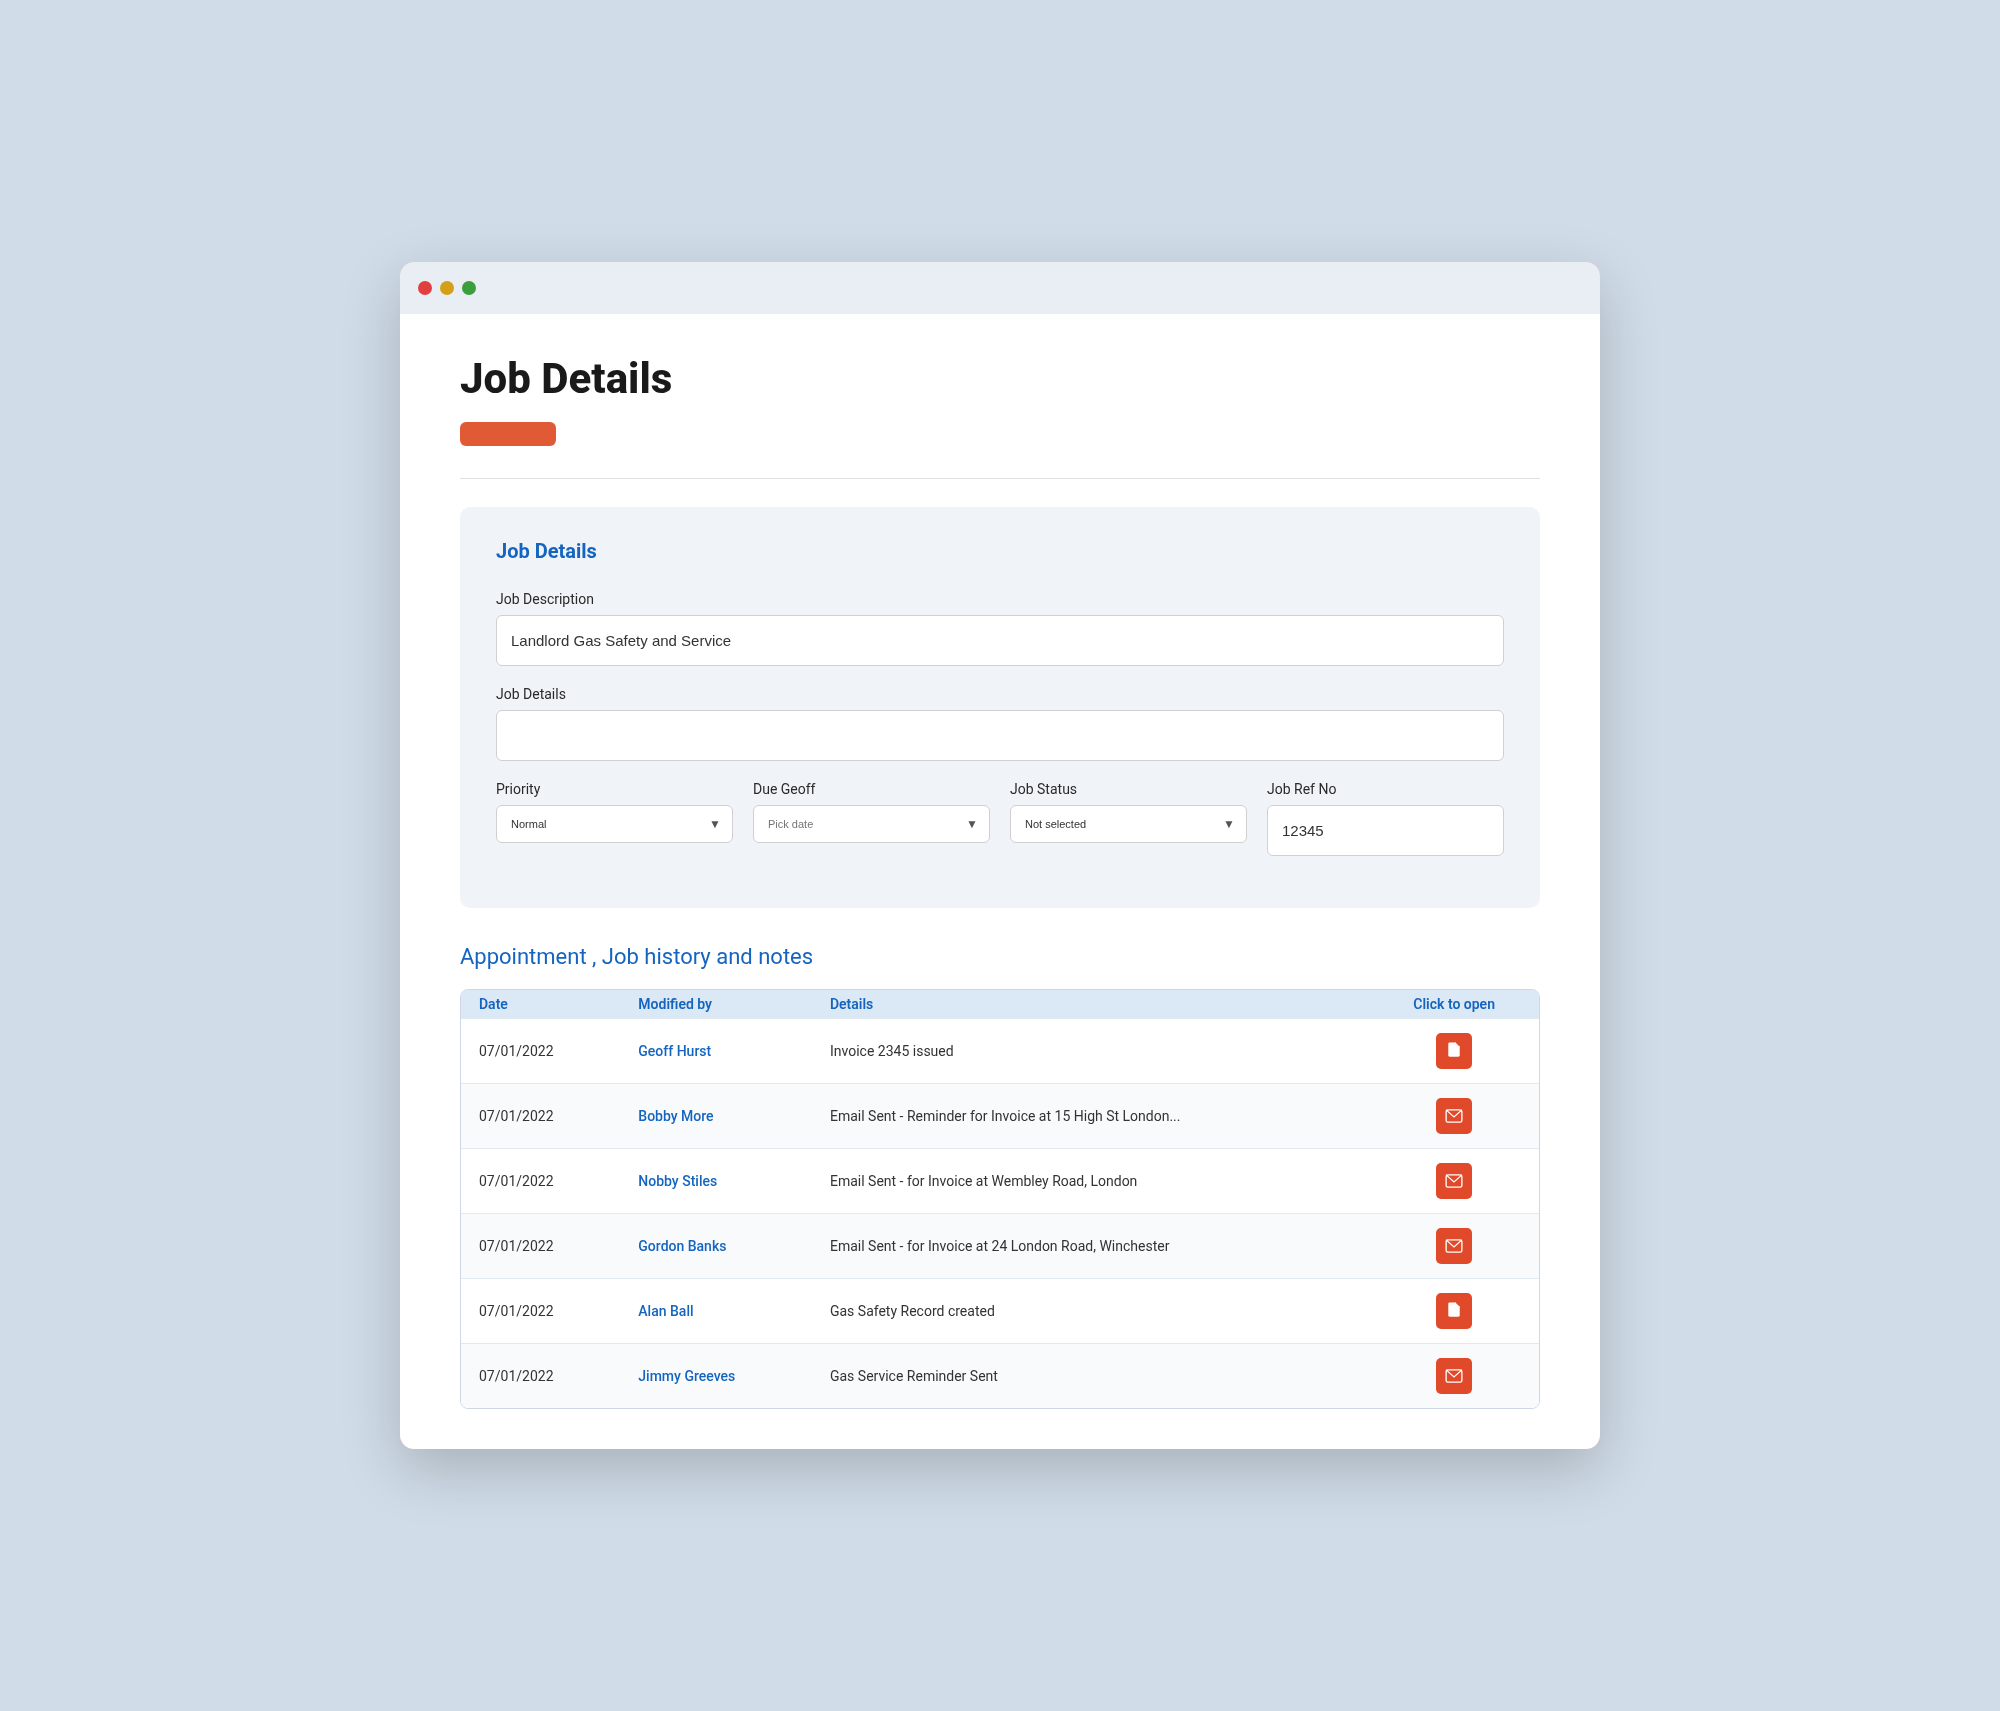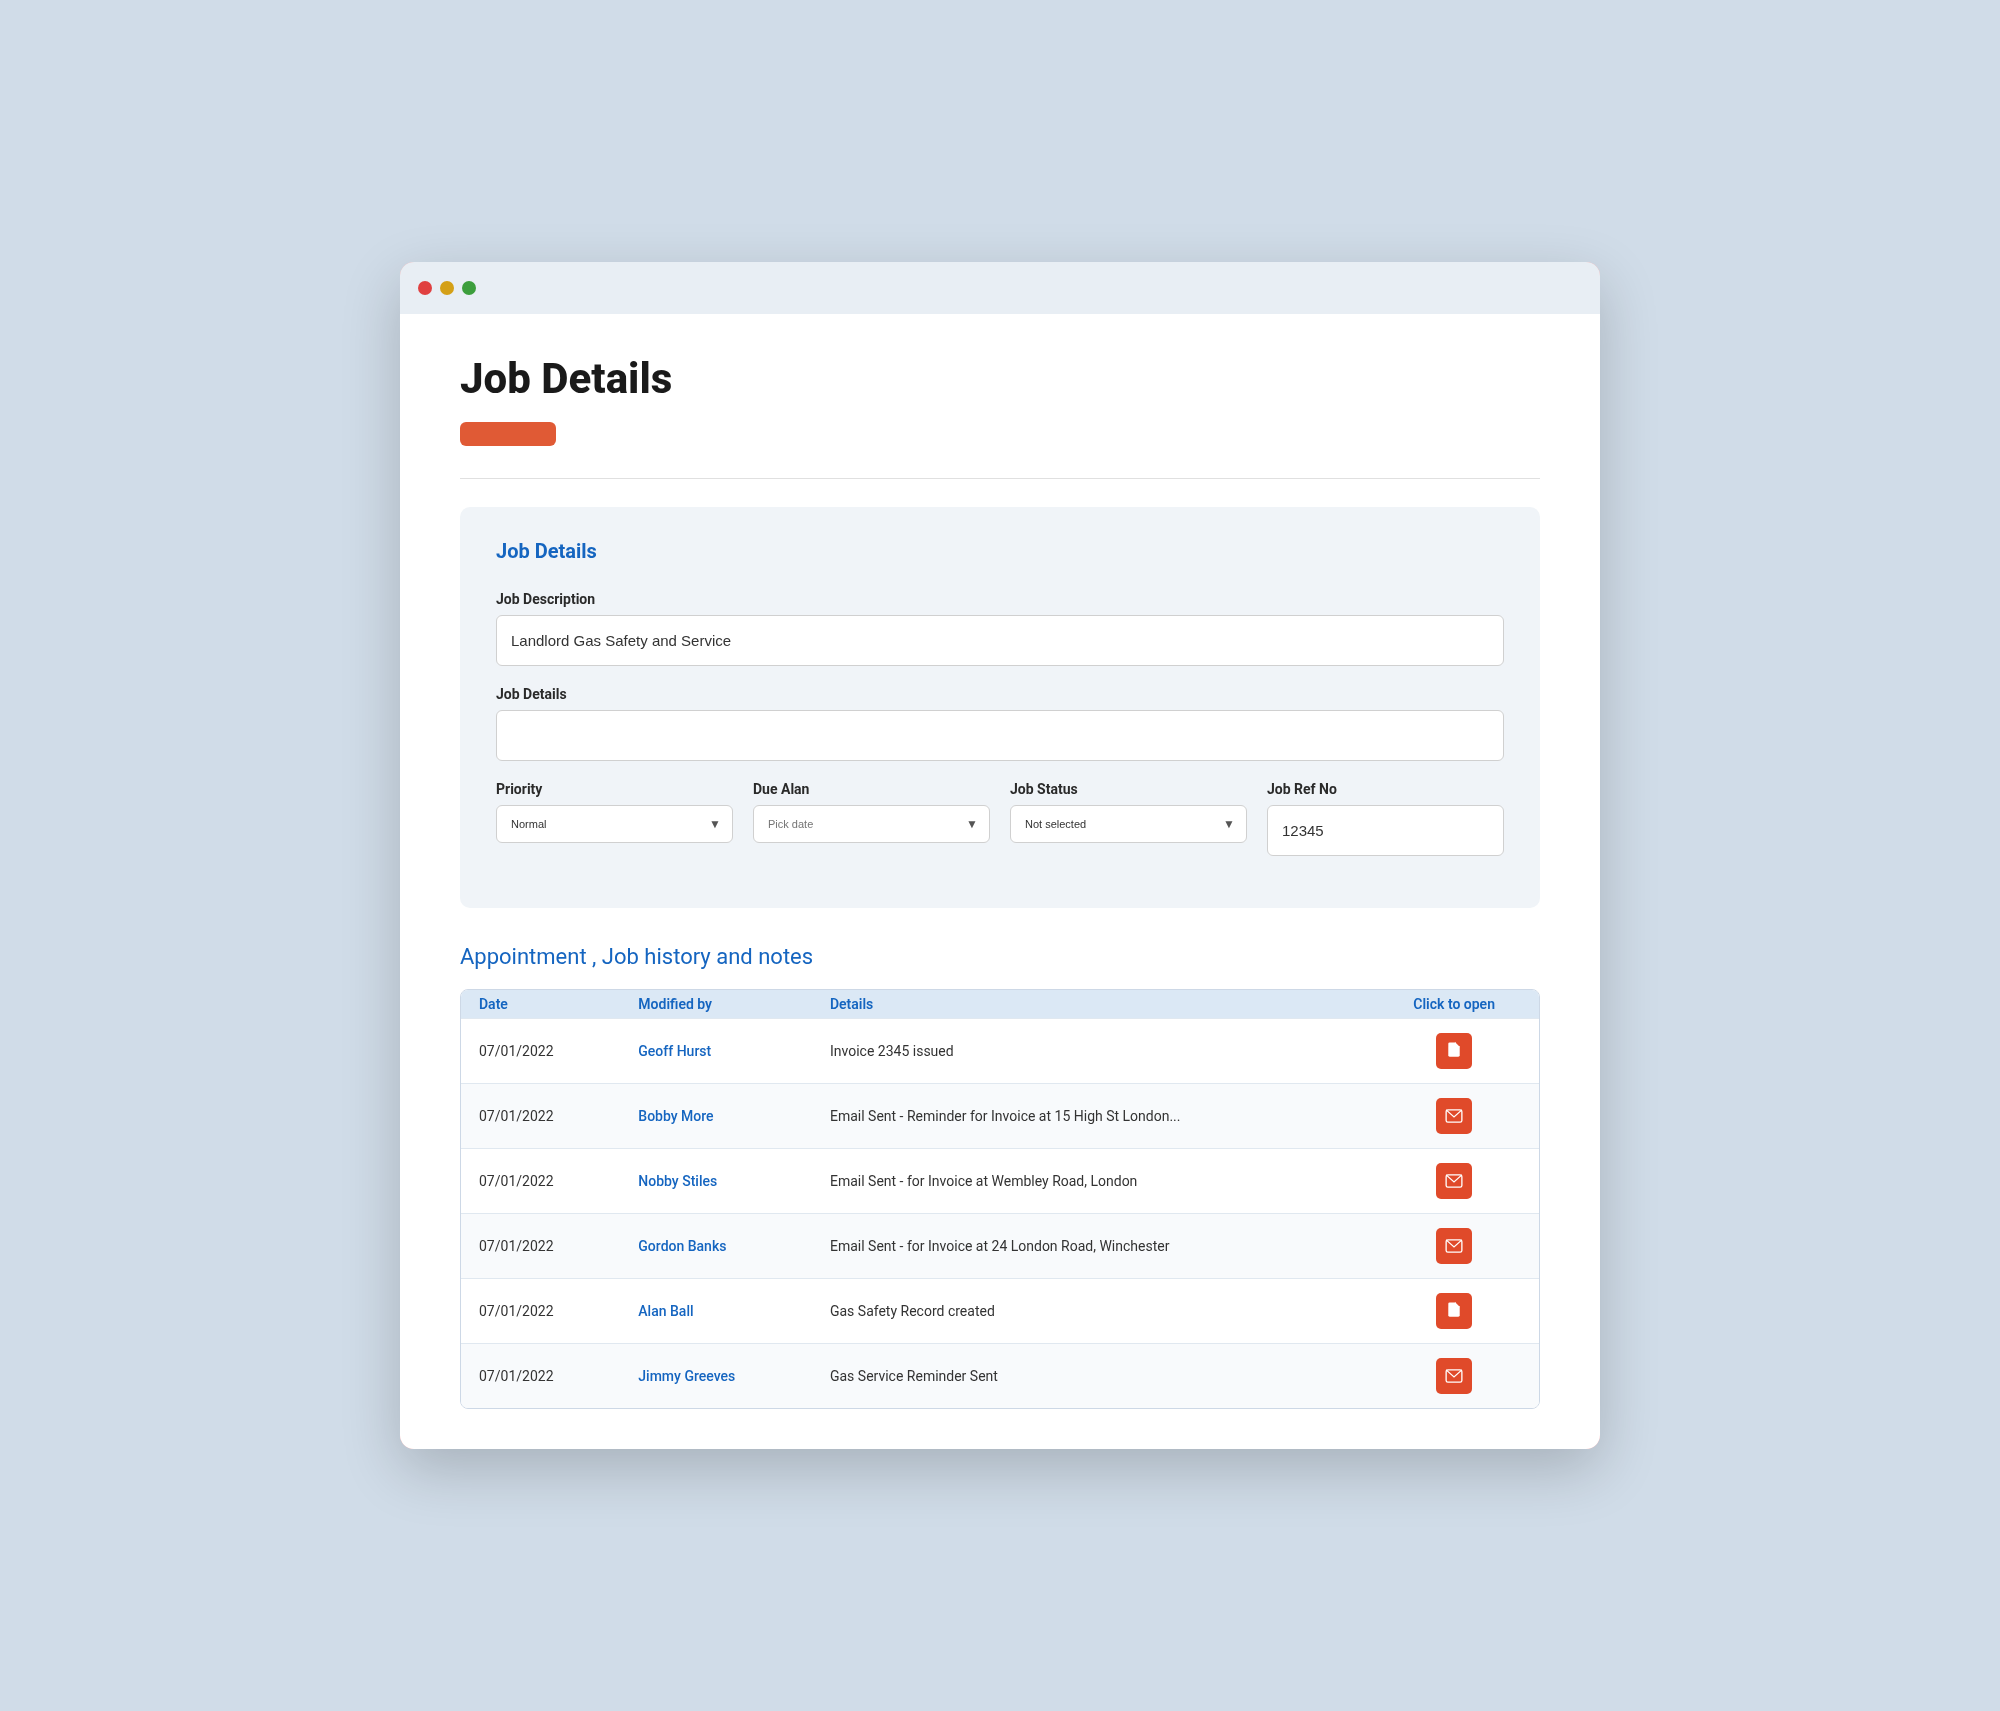--- a/index.html
+++ b/index.html
@@ -71,21 +71,21 @@
       font-size: 20px;
       font-weight: 700;
       color: #1565c0;
       margin-bottom: 28px;
     }
     .form-group {
       margin-bottom: 20px;
     }
     .form-label {
       font-size: 14px;
-      font-weight: 700;
+      font-weight: 400;
       color: #2a2a2a;
       margin-bottom: 8px;
       display: block;
     }
     .form-input {
       width: 100%;
       background: #ffffff;
       border: 1px solid #d0d0d0;
       border-radius: 6px;
       padding: 16px 14px;
@@ -213,21 +213,21 @@
               <option>Normal</option>
               <option>High</option>
               <option>Low</option>
               <option>Urgent</option>
             </select>
             <span class="select-arrow">▼</span>
           </div>
         </div>
 
         <div class="form-group">
-          <label class="form-label">Due Alan</label>
+          <label class="form-label">Due Geoff</label>
           <div class="select-wrapper">
             <input class="form-select" type="text" placeholder="Pick date" style="color: rgb(170, 170, 170);">
             <span class="select-arrow">▼</span>
           </div>
         </div>
 
         <div class="form-group">
           <label class="form-label">Job Status</label>
           <div class="select-wrapper">
             <select class="form-select">

